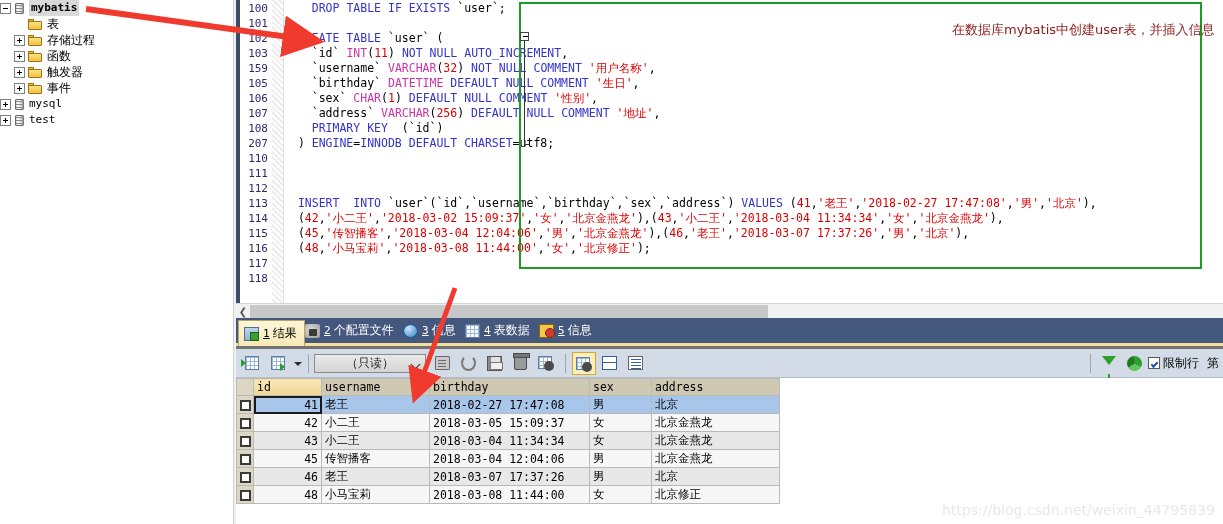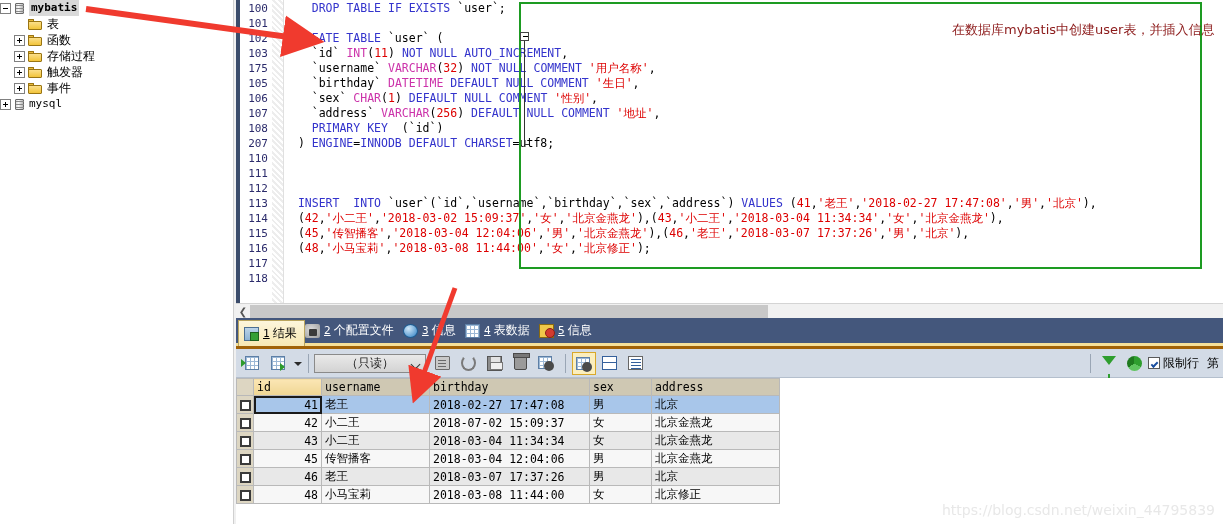--- a/index.html
+++ b/index.html
@@ -6,21 +6,21 @@
   html, body {
     margin: 0; padding: 0;
     width: 1223px; height: 524px;
     background: #ffffff;
     font-family: "Liberation Sans", sans-serif;
     overflow: hidden;
   }
   #app {
     position: relative;
     width: 1223px; height: 524px;
-    background: #a16207;
+    background: #737373;
   }
 
   
   #tree-panel {
     position: absolute; left: 0; top: 0;
     width: 236px; height: 524px;
     background: #ffffff;
     overflow: hidden;
   }
   .tree-row {
@@ -416,30 +416,30 @@
         </span>
         <span class="tree-label cn">表</span>
       </div>
       <div class="tree-row">
         <span class="indent-1"></span>
         <span class="tree-expander plus"></span>
         <span class="folder-icon">
           <span class="tab"></span>
           <span class="main"></span>
         </span>
-        <span class="tree-label cn">函数</span>
+        <span class="tree-label cn">存储过程</span>
       </div>
       <div class="tree-row">
         <span class="indent-1"></span>
         <span class="tree-expander plus"></span>
         <span class="folder-icon">
           <span class="tab"></span>
           <span class="main"></span>
         </span>
-        <span class="tree-label cn">存储过程</span>
+        <span class="tree-label cn">函数</span>
       </div>
       <div class="tree-row">
         <span class="indent-1"></span>
         <span class="tree-expander plus"></span>
         <span class="folder-icon">
           <span class="tab"></span>
           <span class="main"></span>
         </span>
         <span class="tree-label cn">触发器</span>
       </div>
@@ -454,32 +454,42 @@
       </div>
       <div class="tree-row">
         <span class="tree-expander plus"></span>
         <span class="db-icon">
           <span class="body"></span>
           <span class="band" style="top: 3px;"></span>
           <span class="band" style="top: 6px;"></span>
           <span class="band" style="top: 9px;"></span>
         </span>
         <span class="tree-label">mysql</span>
+      </div>
+      <div class="tree-row">
+        <span class="tree-expander plus"></span>
+        <span class="db-icon">
+          <span class="body"></span>
+          <span class="band" style="top: 3px;"></span>
+          <span class="band" style="top: 6px;"></span>
+          <span class="band" style="top: 9px;"></span>
+        </span>
+        <span class="tree-label">test</span>
       </div>
     </div>
   <div id="vdivider"></div>
 
   <div id="editor-panel">
     <div id="gutter-dark"></div>
     <div id="linenos">
         <div>100</div>
         <div>101</div>
         <div>102</div>
         <div>103</div>
-        <div>175</div>
+        <div>159</div>
         <div>105</div>
         <div>106</div>
         <div>107</div>
         <div>108</div>
         <div>207</div>
         <div>110</div>
         <div>111</div>
         <div>112</div>
         <div>113</div>
         <div>114</div>
@@ -616,21 +626,21 @@
             <td class="num idcell-sel">41</td>
             <td class="cn-cell">老王</td>
             <td class="">2018-02-27 17:47:08</td>
             <td class="cn-cell">男</td>
             <td class="cn-cell">北京</td>
           </tr>
           <tr class="rowodd">
             <td class="cell-check"><span class="cbx"></span></td>
             <td class="num">42</td>
             <td class="cn-cell">小二王</td>
-            <td class="">2018-07-02 15:09:37</td>
+            <td class="">2018-03-05 15:09:37</td>
             <td class="cn-cell">女</td>
             <td class="cn-cell">北京金燕龙</td>
           </tr>
           <tr class="roweven">
             <td class="cell-check"><span class="cbx"></span></td>
             <td class="num">43</td>
             <td class="cn-cell">小二王</td>
             <td class="">2018-03-04 11:34:34</td>
             <td class="cn-cell">女</td>
             <td class="cn-cell">北京金燕龙</td>

